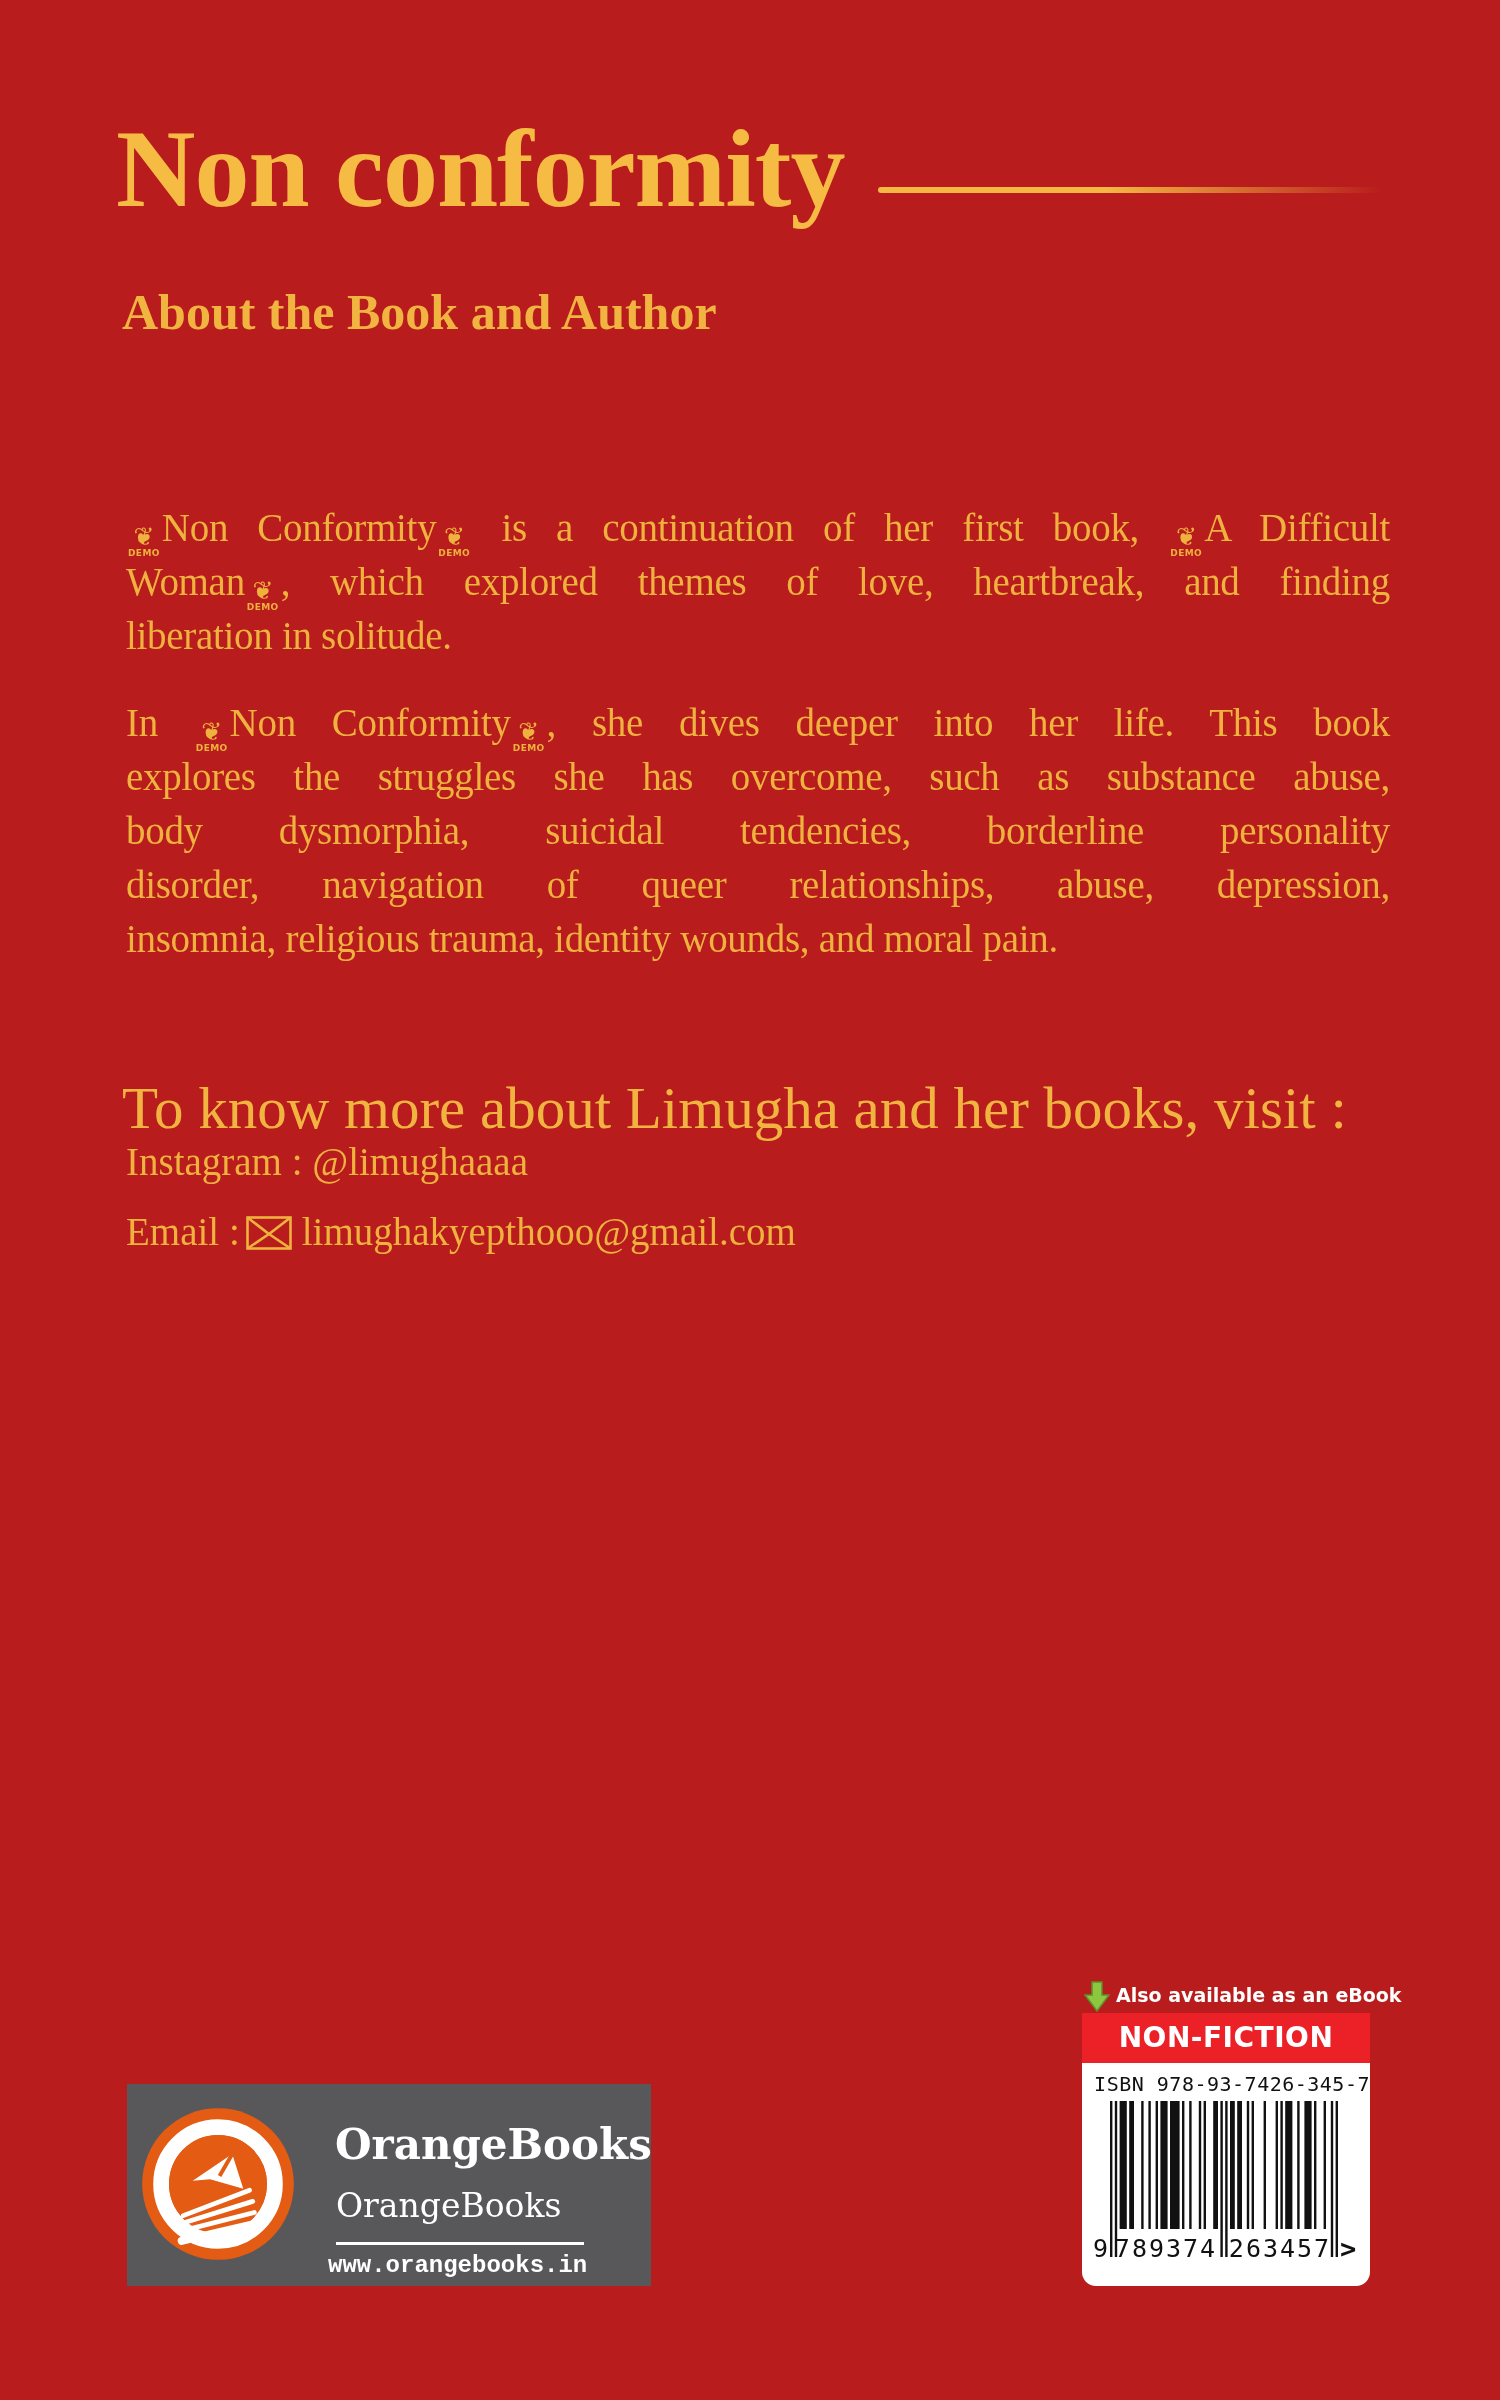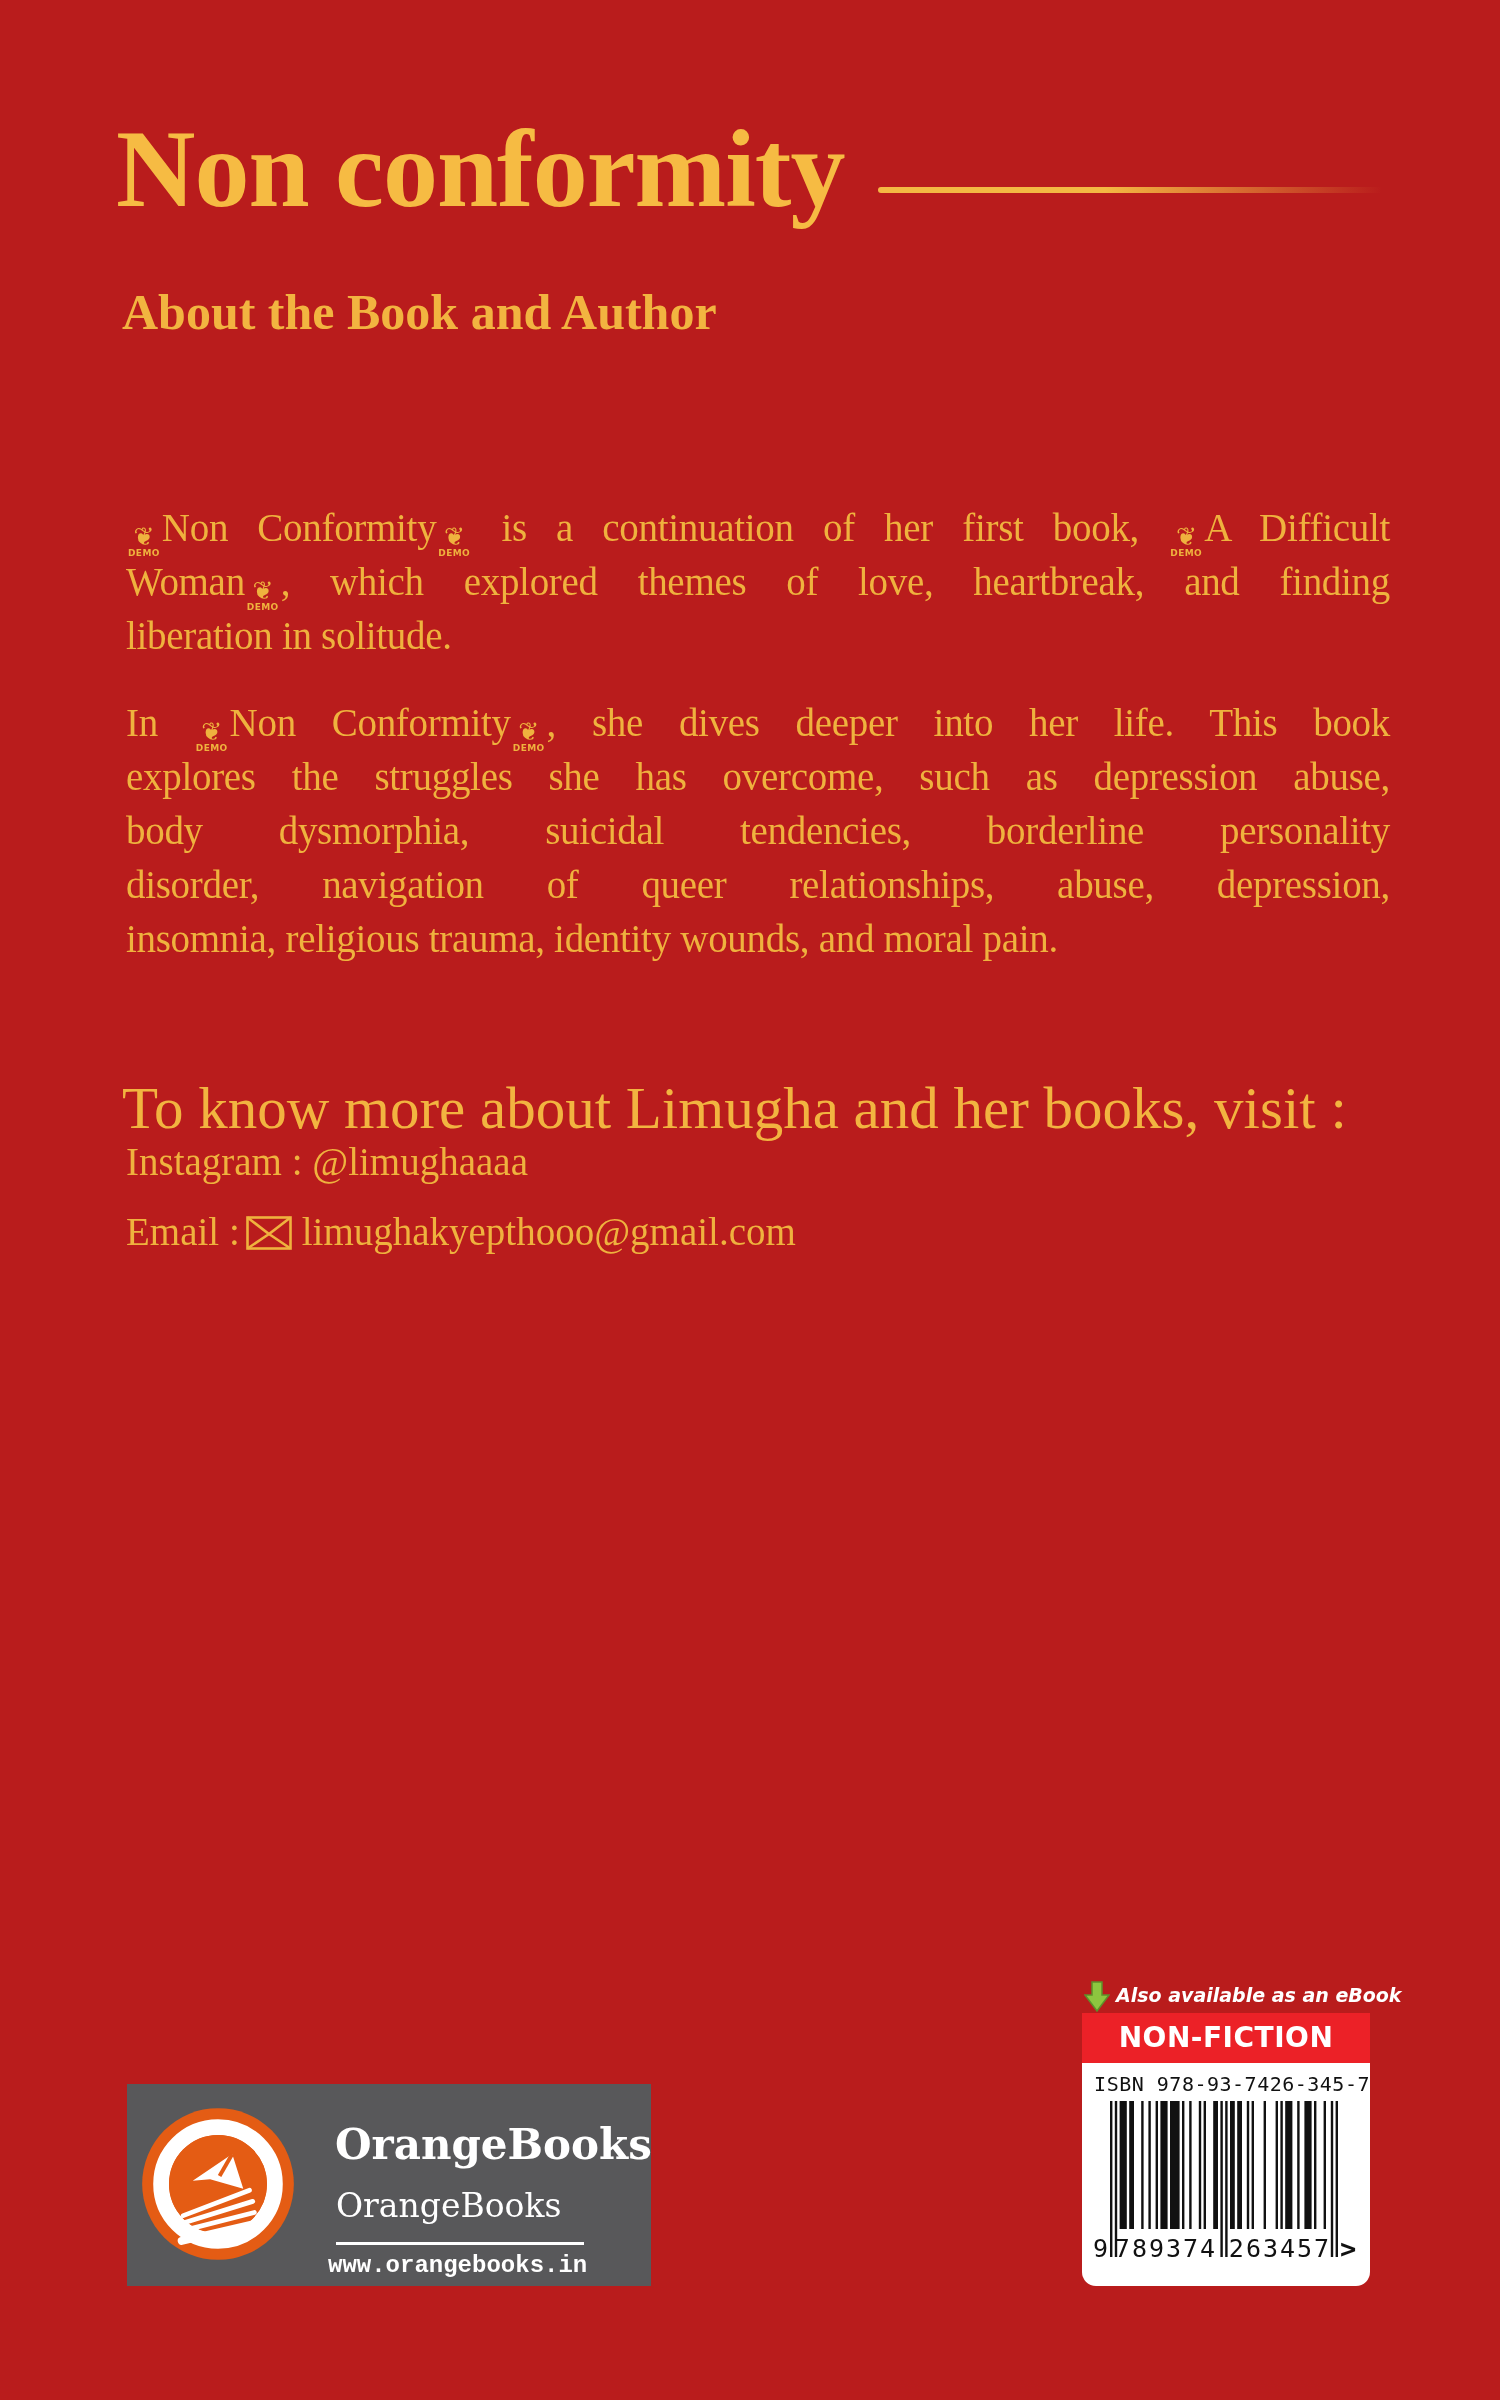--- a/index.html
+++ b/index.html
@@ -58,21 +58,21 @@
             color:#fff; font-family:"DejaVu Serif", serif; line-height:1; white-space:nowrap;text-align:center;}
   .pub-type{position:absolute; left:209px; top:105px; font-size:33px; color:#fff;
             font-family:"DejaVu Serif", serif; line-height:1; white-space:nowrap;}
   .pub-rule{position:absolute; left:209px; top:158px; width:248px; height:3px; background:#fff;}
   .pub-site{position:absolute; left:201px; top:168px; font-size:24px; font-weight:bold;
             color:#fff; font-family:Liberation Mono, monospace; line-height:1.2; white-space:nowrap;}
   
   .ebook-note{
     position:absolute; left:1116px; top:1978px; height:34px; line-height:34px;
     font-size:19px; font-weight:bold; color:#fff;
-    font-family:"DejaVu Sans", sans-serif; white-space:nowrap;font-style:italic;
+    font-family:"DejaVu Sans", sans-serif; white-space:nowrap;
   }
   .ebook-arrow{position:absolute; left:1084px; top:1981px;}
   .cat-banner{
     position:absolute; left:1082px; top:2013px; width:288px; height:50px;
     background:#EC2127; color:#fff; font-family:"DejaVu Sans", sans-serif;
     font-size:28px; font-weight:bold; text-align:center; line-height:50px;
     letter-spacing:0.5px;
   }
   .isbn-box{
     position:absolute; left:1082px; top:2063px; width:288px; height:223px;
@@ -123,21 +123,21 @@
   </div>
 
   <div class="para p3">
     <div class="ln jline">In <span class="demo-mark">
           <span class="dm-glyph">❦</span>
           <span class="dm-text">DEMO</span>
         </span>Non Conformity<span class="demo-mark">
           <span class="dm-glyph">❦</span>
           <span class="dm-text">DEMO</span>
         </span>, she dives deeper into her life. This book</div>
-    <div class="ln jline">explores the struggles she has overcome, such as depression abuse,</div>
+    <div class="ln jline">explores the struggles she has overcome, such as substance abuse,</div>
     <div class="ln jline">body dysmorphia, suicidal tendencies, borderline personality</div>
     <div class="ln jline">disorder, navigation of queer relationships, abuse, depression,</div>
     <div class="ln lline">insomnia, religious trauma, identity wounds, and moral pain.</div>
   </div>
 
   <div class="h3">To know more about Limugha and her books, visit :</div>
   <div class="contact-line ig">Instagram : @limughaaaa</div>
   <div class="contact-line em">
     <span>Email :</span><svg class="mail-icon" width="46" height="34" viewBox="0 0 46 34">
       <rect x="1.5" y="1.5" width="43" height="31" fill="none" stroke="#EFB23E" stroke-width="2.6"></rect>

